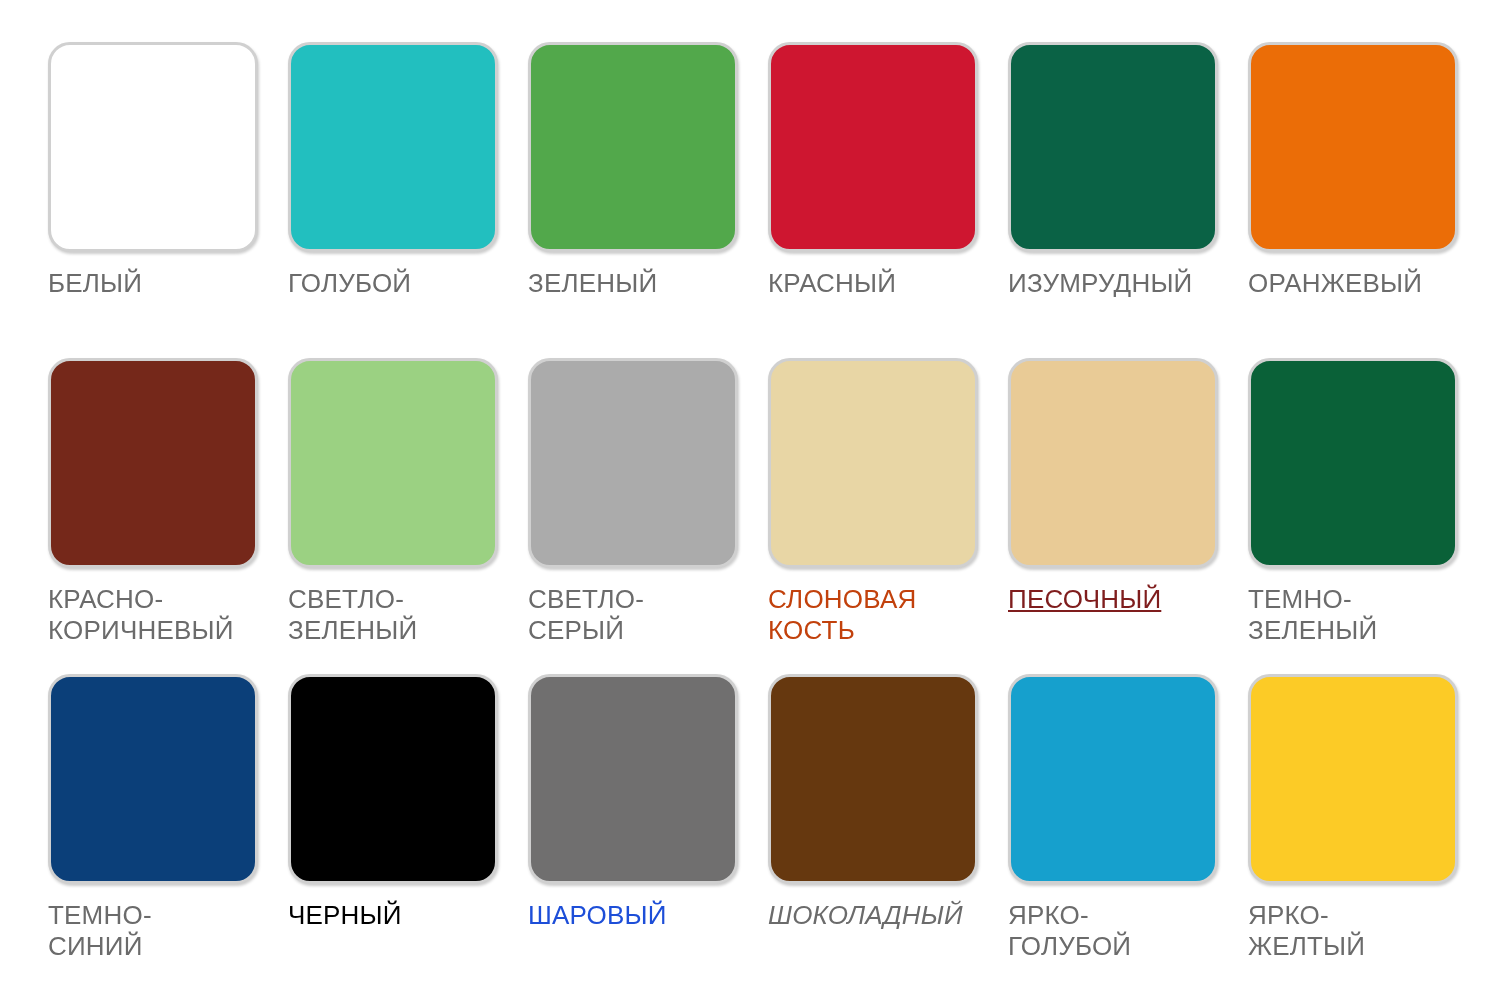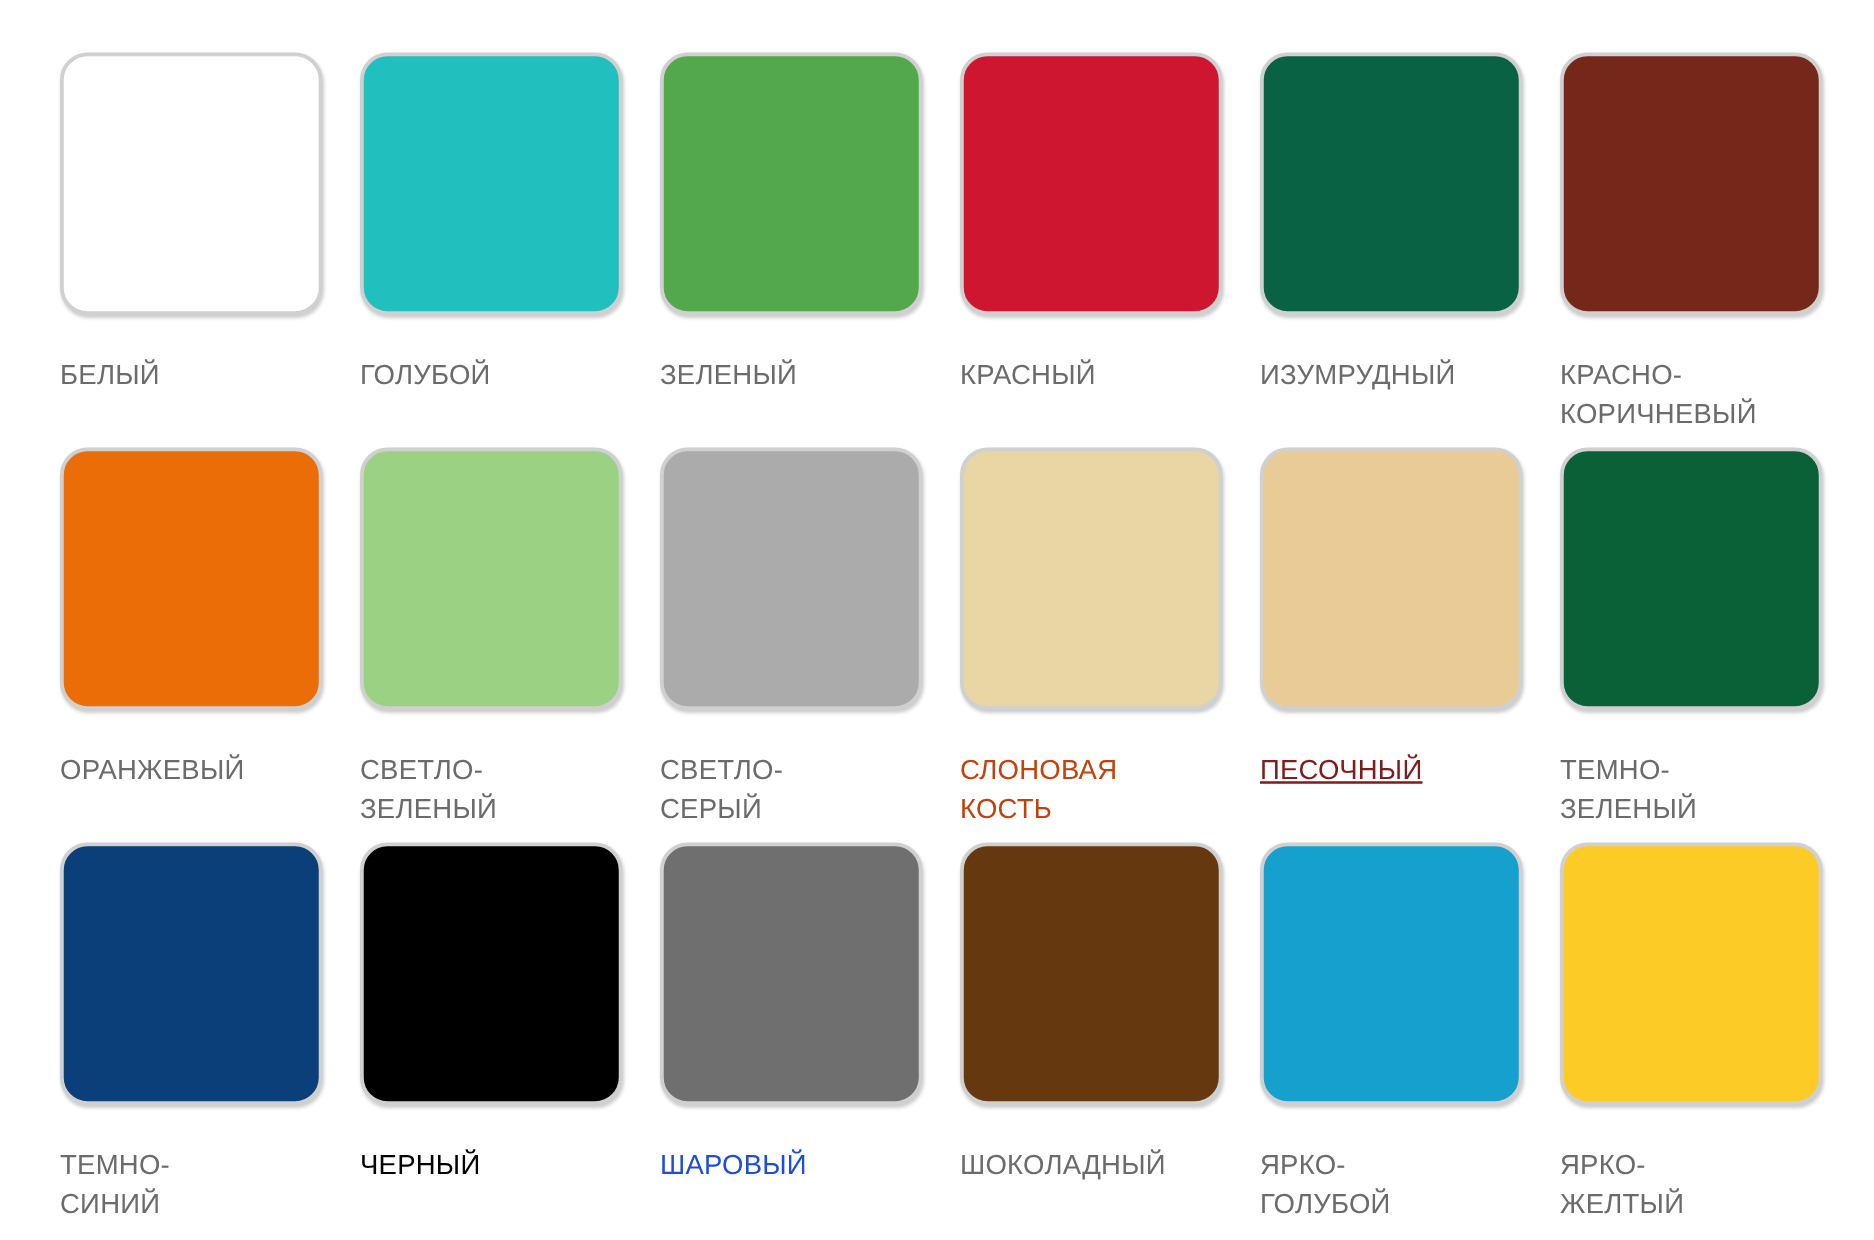--- a/index.html
+++ b/index.html
@@ -40,24 +40,24 @@
     width: 210px;
     height: 210px;
     border-radius: 22px;
     border: 3px solid #d0d0d0;
     box-sizing: border-box;
     box-shadow: 1px 2px 3px rgba(0, 0, 0, 0.20);
     background-clip: padding-box;
   }
 
   .swatch-label {
-    margin-top: 32px;
+    margin-top: 16px;
     width: 218px;
     color: #6b6b6b;
-    font-size: 22px;
+    font-size: 26px;
     line-height: 31px;
     letter-spacing: 0.2px;
     text-transform: uppercase;
     white-space: pre-line;
     font-weight: 400;
   }
 </style>
 </head>
 <body style="background: rgb(255, 255, 255);">
 
@@ -77,27 +77,27 @@
       </div>
       <div class="swatch-cell">
         <div class="swatch-chip" style="background: rgb(206, 22, 48); border-color: rgb(208, 208, 208);"></div>
         <div class="swatch-label" style="color: rgb(107, 107, 107);">КРАСНЫЙ</div>
       </div>
       <div class="swatch-cell">
         <div class="swatch-chip" style="background: rgb(10, 98, 69); border-color: rgb(208, 208, 208);"></div>
         <div class="swatch-label" style="color: rgb(107, 107, 107);">ИЗУМРУДНЫЙ</div>
       </div>
       <div class="swatch-cell">
+        <div class="swatch-chip" style="background: rgb(235, 109, 7); border-color: rgb(208, 208, 208);"></div>
+        <div class="swatch-label" style="color: rgb(107, 107, 107);">ОРАНЖЕВЫЙ</div>
+      </div>
+      <div class="swatch-cell">
         <div class="swatch-chip" style="background: rgb(117, 40, 26); border-color: rgb(208, 208, 208);"></div>
         <div class="swatch-label" style="color: rgb(107, 107, 107);">КРАСНО-
 КОРИЧНЕВЫЙ</div>
-      </div>
-      <div class="swatch-cell">
-        <div class="swatch-chip" style="background: rgb(235, 109, 7); border-color: rgb(208, 208, 208);"></div>
-        <div class="swatch-label" style="color: rgb(107, 107, 107);">ОРАНЖЕВЫЙ</div>
       </div>
       <div class="swatch-cell">
         <div class="swatch-chip" style="background: rgb(155, 209, 130); border-color: rgb(208, 208, 208);"></div>
         <div class="swatch-label" style="color: rgb(107, 107, 107);">СВЕТЛО-
 ЗЕЛЕНЫЙ</div>
       </div>
       <div class="swatch-cell">
         <div class="swatch-chip" style="background: rgb(171, 171, 171); border-color: rgb(208, 208, 208);"></div>
         <div class="swatch-label" style="color: rgb(107, 107, 107);">СВЕТЛО-
 СЕРЫЙ</div>
@@ -124,21 +124,21 @@
       <div class="swatch-cell">
         <div class="swatch-chip" style="background: rgb(0, 0, 0); border-color: rgb(208, 208, 208);"></div>
         <div class="swatch-label" style="color: #000000;">ЧЕРНЫЙ</div>
       </div>
       <div class="swatch-cell">
         <div class="swatch-chip" style="background: rgb(112, 111, 111); border-color: rgb(208, 208, 208);"></div>
         <div class="swatch-label" style="color: #1d4ed8;">ШАРОВЫЙ</div>
       </div>
       <div class="swatch-cell">
         <div class="swatch-chip" style="background: rgb(102, 56, 15); border-color: rgb(208, 208, 208);"></div>
-        <div class="swatch-label" style="color: rgb(107, 107, 107);">ШОКОЛАДНЫЙ</div>
+        <div class="swatch-label" style="color: rgb(107, 107, 107); font-style: italic;">ШОКОЛАДНЫЙ</div>
       </div>
       <div class="swatch-cell">
         <div class="swatch-chip" style="background: rgb(22, 160, 205); border-color: rgb(208, 208, 208);"></div>
         <div class="swatch-label" style="color: rgb(107, 107, 107);">ЯРКО-
 ГОЛУБОЙ</div>
       </div>
       <div class="swatch-cell">
         <div class="swatch-chip" style="background: rgb(252, 203, 38); border-color: rgb(208, 208, 208);"></div>
         <div class="swatch-label" style="color: rgb(107, 107, 107);">ЯРКО-
 ЖЕЛТЫЙ</div>

